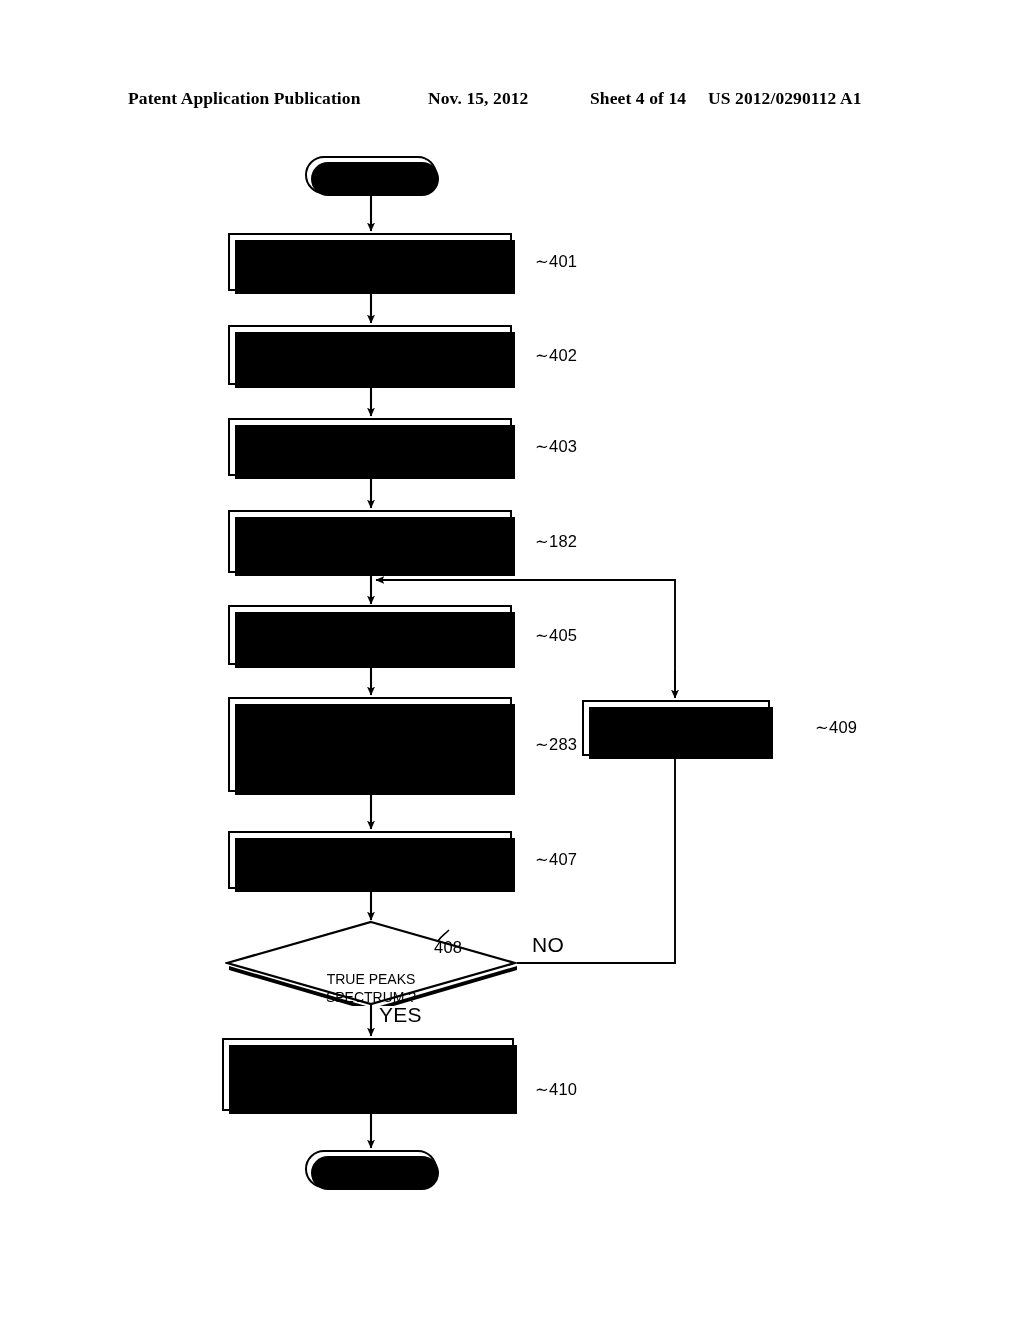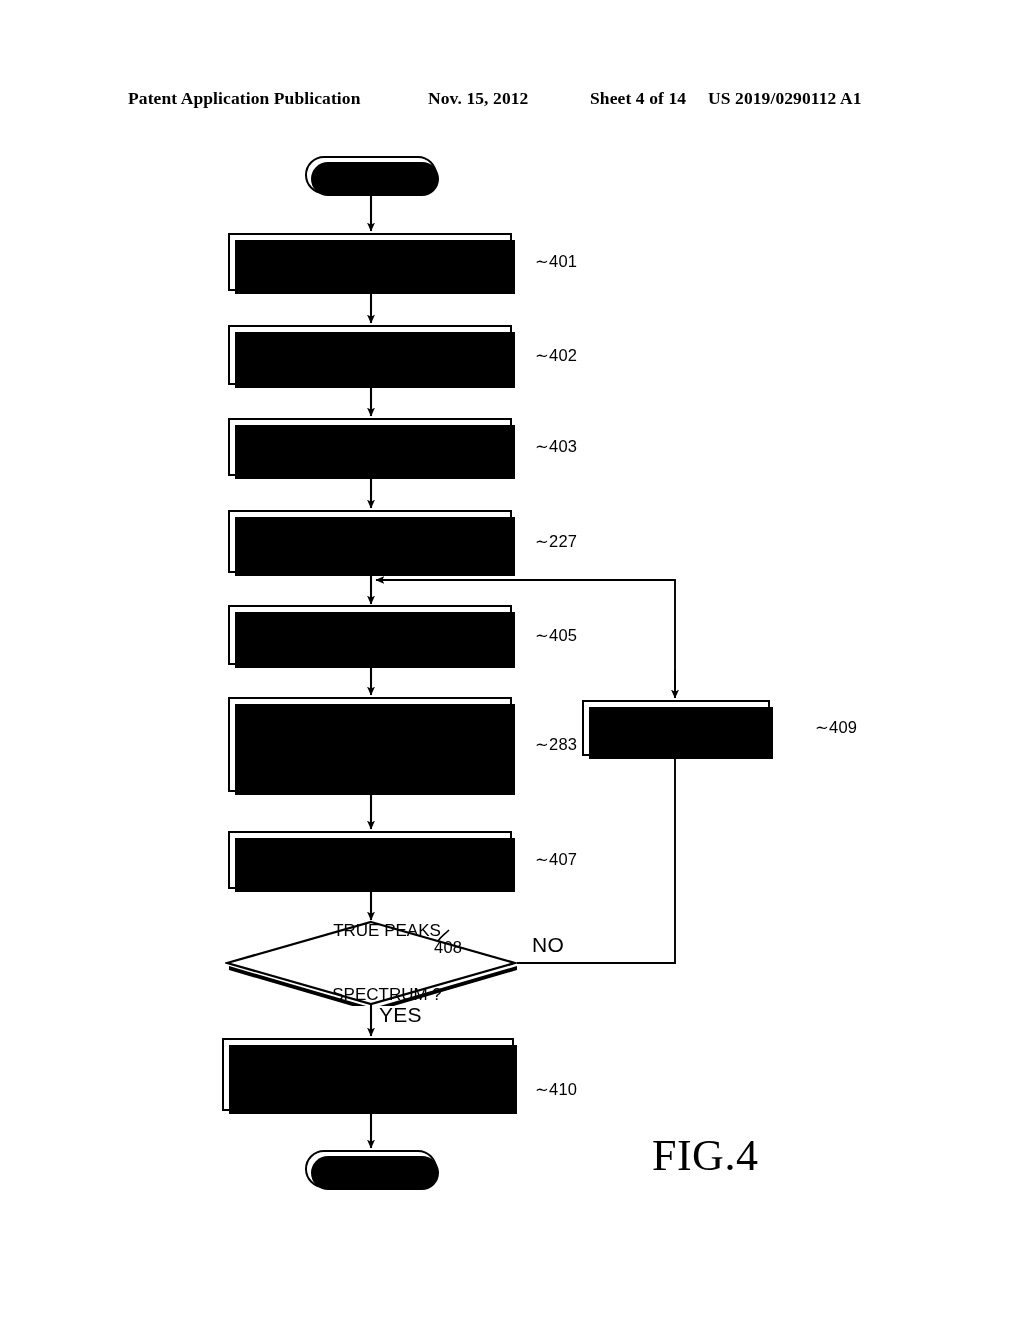--- a/index.html
+++ b/index.html
@@ -106,28 +106,28 @@
   }
 
   
   .diamond-wrap {
     position: absolute;
     z-index: 3;
   }
   .diamond-wrap svg { display: block; }
   .diamond-label {
     position: absolute;
-    left: 16px; top: 0;
+    left: 0; top: 0;
     width: 100%;
     height: 100%;
     display: flex;
     flex-direction: column;
     align-items: center;
-    justify-content: space-between;
-    font-size: 17px;
+    justify-content: flex-end;
+    font-size: 14px;
     line-height: 1.3;
     text-align: center;
     pointer-events: none;
   }
 
   
   .ref {
     position: absolute;
     font-size: 16.5px;
     font-family: "Liberation Sans", sans-serif;
@@ -158,21 +158,21 @@
 </style>
 </head>
 <body>
 
 <div id="page">
 
   <div class="hdr">
     <span class="h-pub">Patent Application Publication</span>
     <span class="h-date">Nov. 15, 2012</span>
     <span class="h-sheet">Sheet 4 of 14</span>
-    <span class="h-num">US 2019/0290112 A1</span>
+    <span class="h-num">US 2012/0290112 A1</span>
   </div>
 
   <svg id="wires" viewBox="0 0 1024 1320" xmlns="http://www.w3.org/2000/svg">
     <defs>
       <marker id="ah" markerWidth="11" markerHeight="11" refX="8.4" refY="4" orient="auto" markerUnits="userSpaceOnUse">
         <path d="M0,0 L9,4 L0,8 L2.1,4 Z" fill="#000"></path>
       </marker>
       <marker id="ahl" markerWidth="11" markerHeight="11" refX="8.4" refY="4" orient="auto" markerUnits="userSpaceOnUse">
         <path d="M0,0 L9,4 L0,8 L2.1,4 Z" fill="#000"></path>
       </marker>
@@ -239,21 +239,21 @@
   </div>
   <div class="ref" style="left:535px; top:437px;">
     <span>∼</span><span>403</span>
   </div>
 
   <div class="node" style="left:228px; top:510px; width:284px; height:63px; flex-direction:column;">
     <span class="txt">DETERMINE SSS OF</span>
     <span class="txt">MORPHOLOGY FILTER</span>
   </div>
   <div class="ref" style="left:535px; top:532px;">
-    <span>∼</span><span>227</span>
+    <span>∼</span><span>182</span>
   </div>
 
   <div class="node" style="left:228px; top:605px; width:284px; height:60px; flex-direction:column;">
     <span class="txt">PERFORM MORPHOLOGICAL</span>
     <span class="txt">OPERATION</span>
   </div>
   <div class="ref" style="left:535px; top:626px;">
     <span>∼</span><span>405</span>
   </div>
 
@@ -306,15 +306,14 @@
     <span class="txt">INTERPOLATION OPERATION</span>
   </div>
   <div class="ref" style="left:535px; top:1064px;margin-top:16px;">
     <span>∼</span><span>410</span>
   </div>
 
   <div class="term" style="left:305px; top:1150px; width:132px; height:38px;">
     <span>END</span>
   </div>
 
-  <div class="figcap" style="left:652px; top:1130px;">FIG.4</div>
 
 </div>
 
 </body></html>

